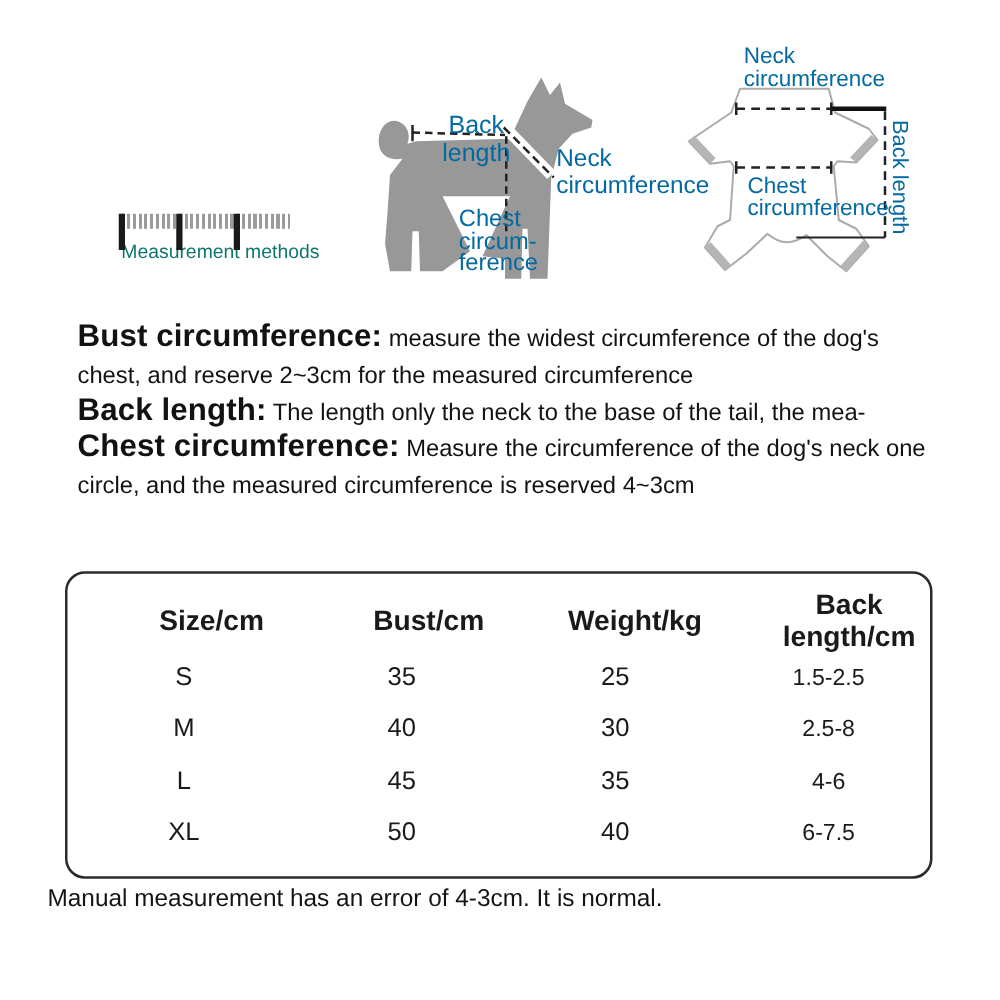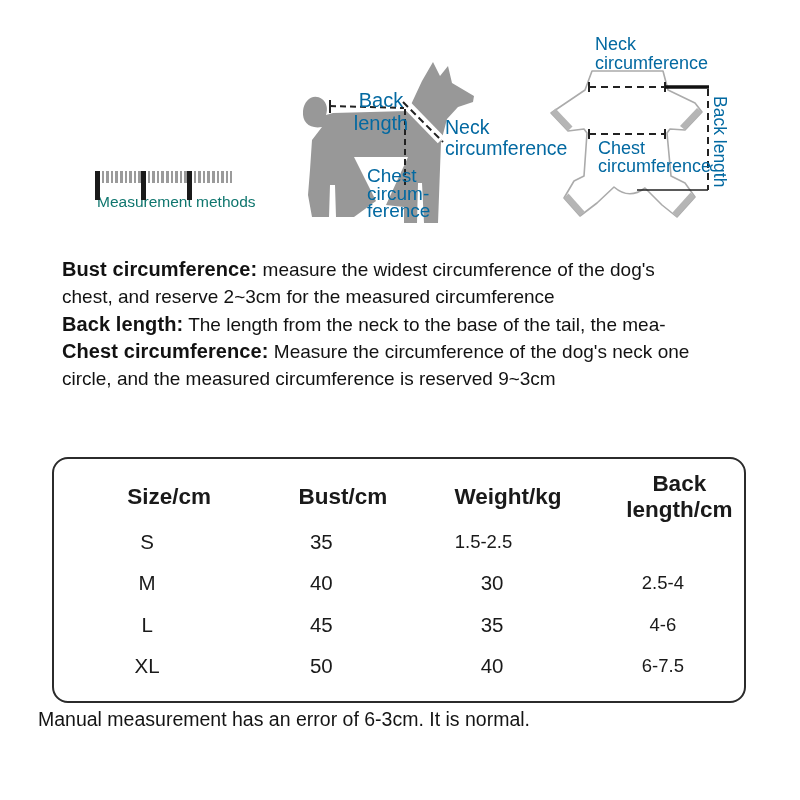--- a/index.html
+++ b/index.html
@@ -18,21 +18,21 @@
   .fig{position:absolute;}
   .fig-label{position:absolute;color:#0369a1;}
   .lbl-back-dog{left:331px;top:89px;width:100px;text-align:center;font-size:20px;}
   .lbl-neck-dog{left:445px;top:117px;font-size:19.5px;line-height:21px;}
   .lbl-chest-dog{left:367px;top:167px;font-size:19px;line-height:17.5px;}
   .lbl-neck-garment{left:595px;top:35px;font-size:18px;line-height:18.5px;}
   .lbl-chest-garment{left:598px;top:140px;font-size:18px;line-height:17.5px;}
   .lbl-back-garment{left:709px;top:96px;height:100px;font-size:17.5px;writing-mode:vertical-rl;}
   
   .instructions{position:absolute;left:62px;top:256px;width:692px;font-size:19px;line-height:27.3px;color:#121212;}
-  .instructions b{font-size:20px;letter-spacing:.1px;}
+  .instructions b{font-size:25px;letter-spacing:.1px;}
   
   .size-table{position:absolute;left:52px;top:457px;width:694px;height:246px;
     border:2px solid #2b2b2b;border-radius:16px;box-sizing:border-box;padding-top:14px;}
   .t-row{display:flex;align-items:center;height:41.5px;}
   .t-row.head{height:48px;font-weight:bold;font-size:22.5px;}
   .t-cell{text-align:center;font-size:20.5px;}
   .t-cell.c0{width:27%;}
   .t-cell.c1{width:23.5%;}
   .t-cell.c2{width:26%;}
   .t-cell.c3{width:23.5%;font-size:18.5px;}
@@ -136,54 +136,55 @@
   </div>
   <div class="fig-label lbl-chest-garment">
     <div>Chest</div>
     <div>circumference</div>
   </div>
   <div class="fig-label lbl-back-garment">Back length</div>
 
   <div class="instructions">
     <div><b>Bust circumference:</b><span> measure the widest circumference of the dog's</span></div>
     <div><b></b><span>chest, and reserve 2~3cm for the measured circumference</span></div>
-    <div><b>Back length:</b><span> The length from the neck to the base of the tail, the mea-</span></div>
+    <div><b>Back length:</b><span> The length only the neck to the base of the tail, the mea-</span></div>
     <div><b>Chest circumference:</b><span> Measure the circumference of the dog's neck one</span></div>
-    <div><b></b><span>circle, and the measured circumference is reserved 9~3cm</span></div>
+    <div><b></b><span>circle, and the measured circumference is reserved 4~3cm</span></div>
   </div>
 
   <div class="size-table">
     <div class="t-row head">
       <div class="t-cell c0">Size/cm</div>
       <div class="t-cell c1">Bust/cm</div>
       <div class="t-cell c3">Weight/kg</div>
       <div class="t-cell c2">Back length/cm</div>
     </div>
     <div class="t-row">
       <div class="t-cell c0">S</div>
       <div class="t-cell c1">35</div>
+      <div class="t-cell c2">25</div>
       <div class="t-cell c3">1.5-2.5</div>
     </div>
     <div class="t-row">
       <div class="t-cell c0">M</div>
       <div class="t-cell c1">40</div>
       <div class="t-cell c2">30</div>
-      <div class="t-cell c3">2.5-4</div>
+      <div class="t-cell c3">2.5-8</div>
     </div>
     <div class="t-row">
       <div class="t-cell c0">L</div>
       <div class="t-cell c1">45</div>
       <div class="t-cell c2">35</div>
       <div class="t-cell c3">4-6</div>
     </div>
     <div class="t-row">
       <div class="t-cell c0">XL</div>
       <div class="t-cell c1">50</div>
       <div class="t-cell c2">40</div>
       <div class="t-cell c3">6-7.5</div>
     </div>
   </div>
 
   <div class="note">
-    <div>Manual measurement has an error of 6-3cm. It is normal.</div>
+    <div>Manual measurement has an error of 4-3cm. It is normal.</div>
   </div>
 
 </div>
 
 </body></html>

